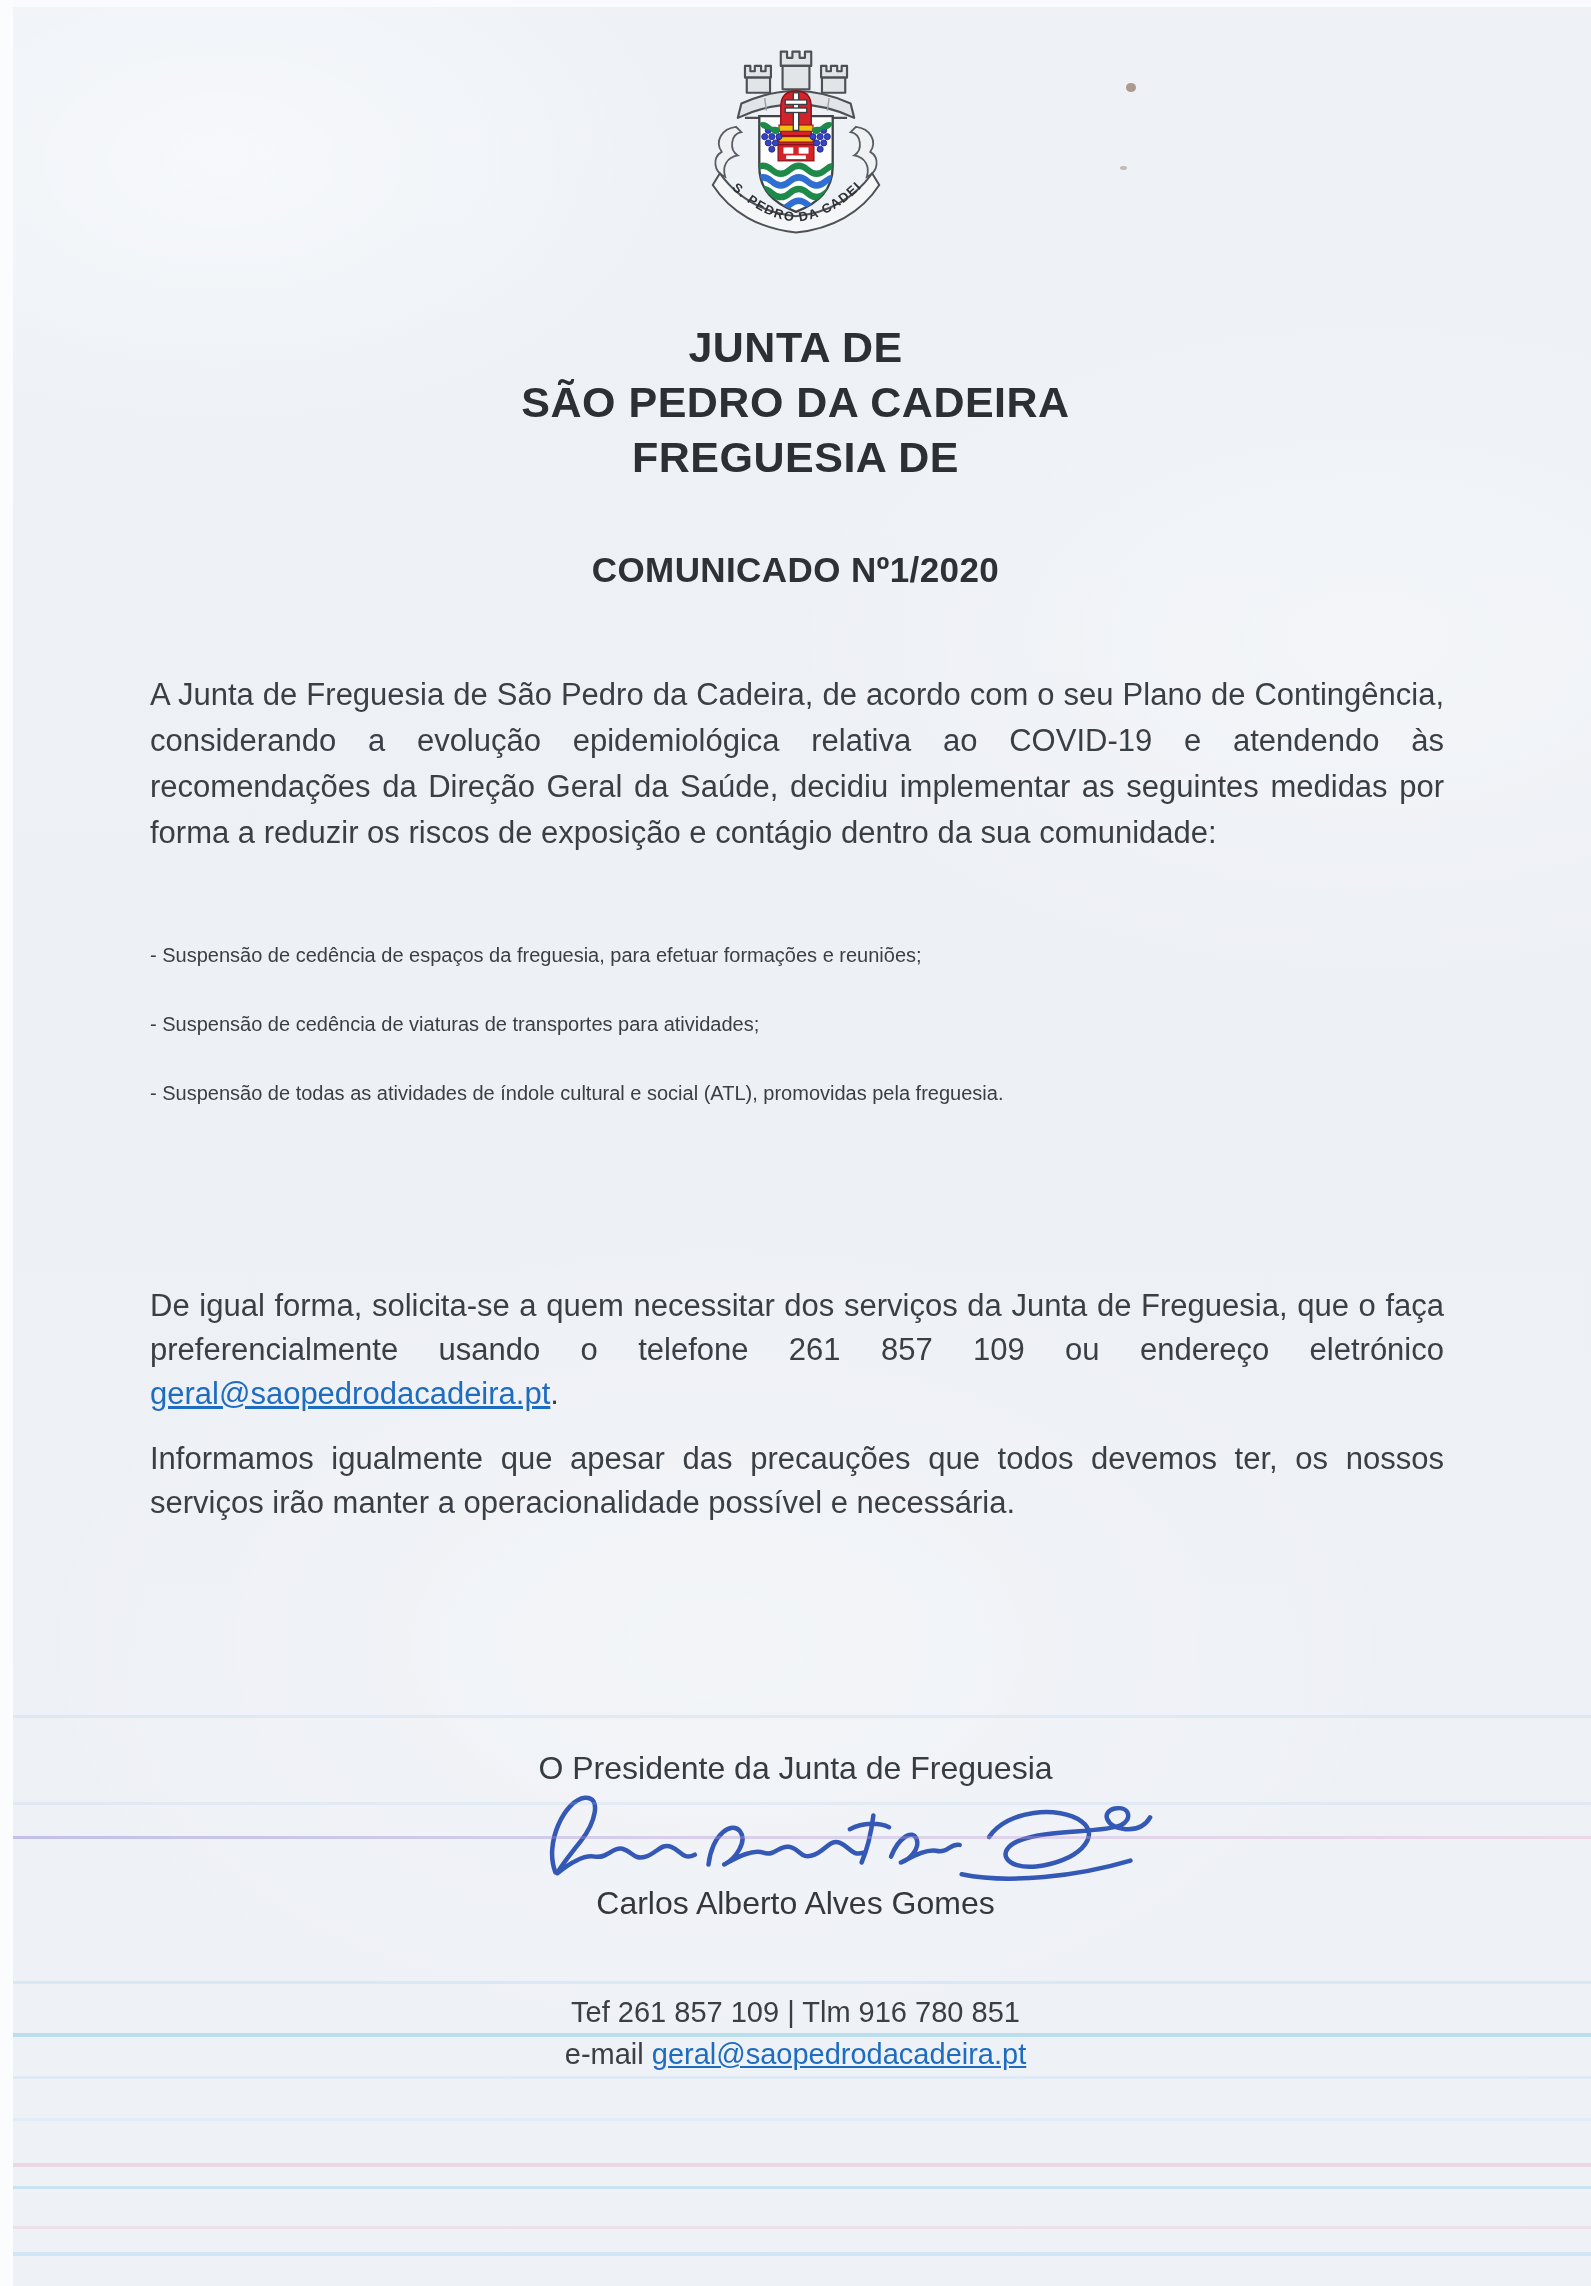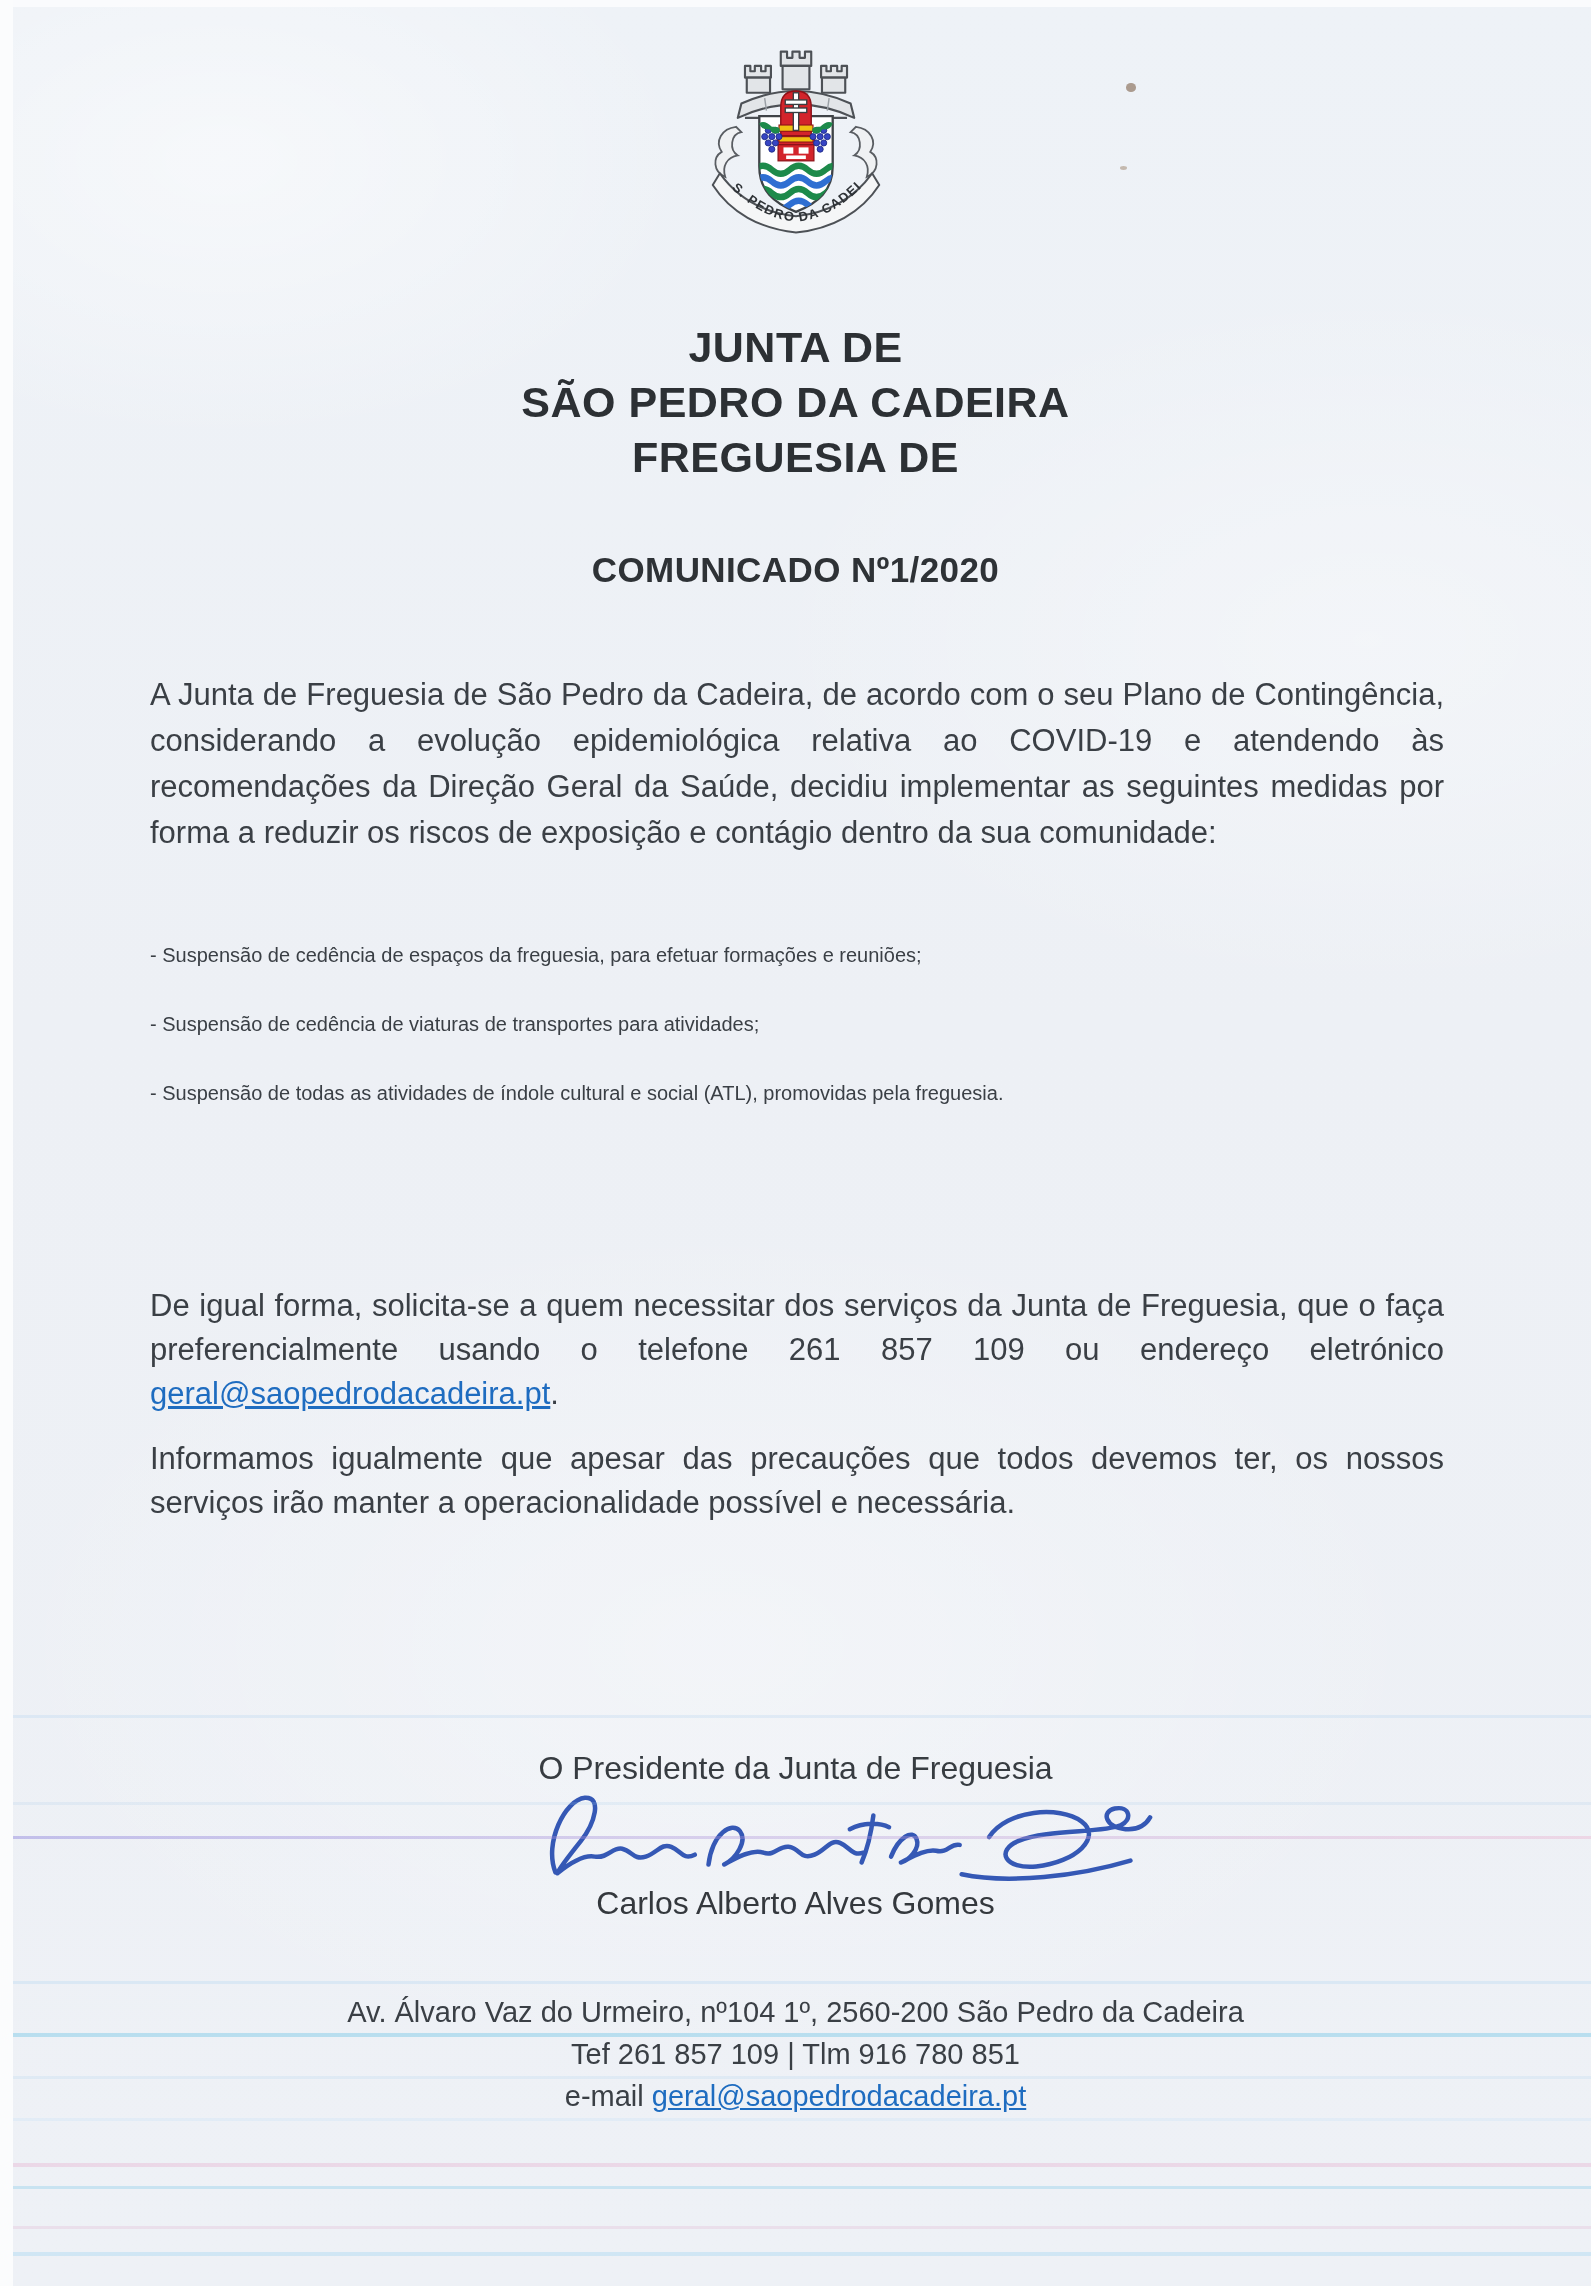--- a/index.html
+++ b/index.html
@@ -200,21 +200,20 @@
         <path d="M372 80 C 380 60 394 52 398 62 C 402 72 390 84 382 86 C 394 80 408 72 418 74 C 430 77 432 66 442 68"></path>
         <path d="M472 60 C 490 32 544 28 566 44 C 588 60 560 86 520 90 C 488 93 478 74 502 64 C 530 52 588 56 606 48 C 618 43 616 28 600 31 C 586 34 590 50 611 52 C 624 53 632 47 636 40"></path>
         <path d="M444 98 C 492 108 562 100 616 84"></path>
       </g>
     </svg>
   </div>
 
   <div class="signer-name">Carlos Alberto Alves Gomes</div>
 
   <div class="footer">
-    <div>Av. Álvaro Vaz do Urmeiro, nº104 1º, 2560-200 São Pedro da Cadeira</div>
     <div>Tef 261 857 109 | Tlm 916 780 851</div>
     <div><span>e-mail </span><a class="doc-link">geral@saopedrodacadeira.pt</a></div>
   </div>
 
   <div>
     <div class="scanline" style="top:1715px;background:rgba(160,200,235,.22);"></div>
     <div class="scanline" style="top:1802px;background:rgba(160,200,235,.18);"></div>
     <div class="scanline" style="top:1836px;background:linear-gradient(90deg,rgba(140,130,220,.45),rgba(180,150,215,.35) 55%,rgba(235,175,205,.4));height:2.9px;"></div>
     <div class="scanline" style="top:1981px;background:rgba(170,210,240,.28);"></div>
     <div class="scanline" style="top:2033px;background:rgba(120,200,230,.45);height:3.9px;"></div>

